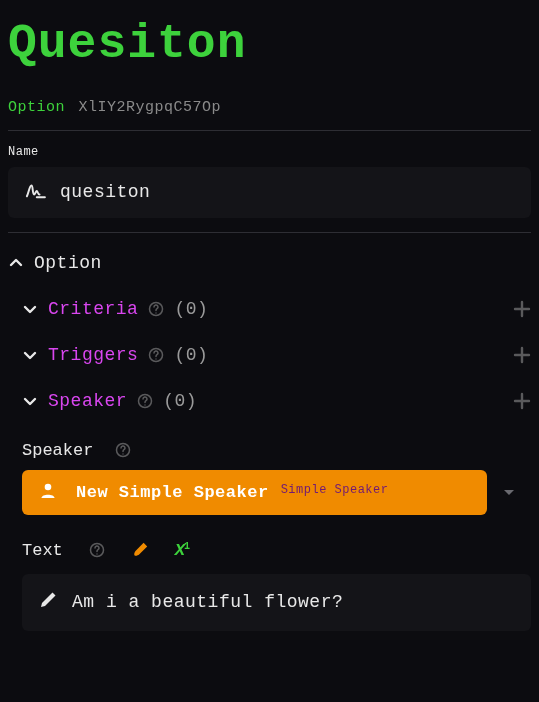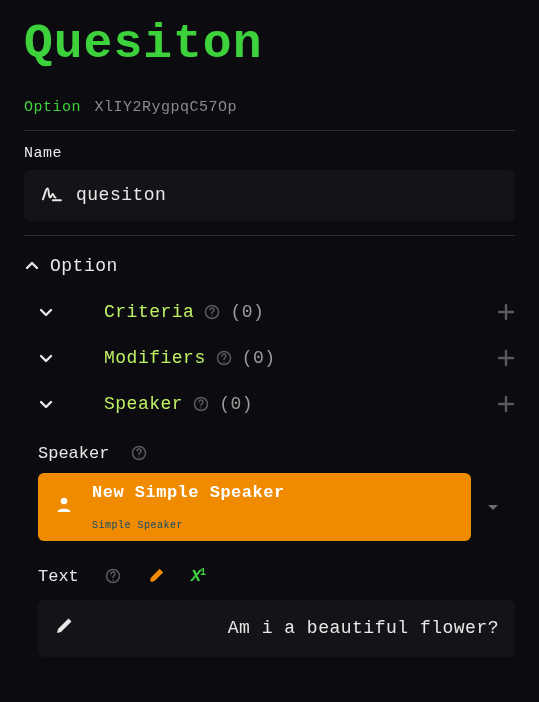--- a/index.html
+++ b/index.html
@@ -4,21 +4,21 @@
 <style>
   * { box-sizing: border-box; margin: 0; padding: 0; }
   body {
     background: #0c0c10;
     color: #e8e8e8;
     font-family: "Courier New", monospace;
     width: 539px;
     height: 702px;
     overflow: hidden;
   }
-  .container { padding: 18px 24px; }
+  .container { padding: 18px 8px; }
   .title {
     font-size: 48px;
     font-weight: bold;
     color: #3dd23c;
     letter-spacing: 1px;
     line-height: 1.1;
   }
   .subtitle-row {
     margin-top: 28px;
     font-size: 15px;
@@ -27,21 +27,21 @@
   .subtitle-label { color: #3dd23c; }
   .subtitle-id { color: #8a8a8a; margin-left: 4px; }
 
   .hr {
     border: none;
     border-top: 1px solid #2e2e34;
     margin-top: 14px;
   }
 
   .section-label {
-    font-size: 15px;
+    font-size: 12px;
     color: #e8e8e8;
     margin-top: 14px;
     margin-bottom: 8px;
     letter-spacing: 0.5px;
   }
 
   .input-box {
     background: #141418;
     border-radius: 6px;
     display: flex;
@@ -66,21 +66,21 @@
 
   .group-row {
     display: flex;
     align-items: center;
     margin-top: 26px;
     padding-left: 14px;
     gap: 10px;
     font-size: 18px;
     letter-spacing: 0.5px;
   }
-  .group-label { color: #bef264; margin-left: 40px; }
+  .group-label { color: #d946ef; }
   .help-icon {
     display: inline-flex;
     opacity: 0.55;
   }
   .count { color: #9a9a9a; }
   .plus {
     margin-left: auto;
     display: inline-flex;
     opacity: 0.55;
     cursor: pointer;
@@ -104,23 +104,23 @@
   .speaker-main {
     flex: 1;
     background: #f08b00;
     border-radius: 6px;
     display: flex;
     align-items: center;
     padding: 10px 16px;
     gap: 18px;
     color: #fff;
   }
-  .speaker-texts { display: flex; flex-direction: column; gap: 18px; }
+  .speaker-texts { display: flex; flex-direction: row; gap: 12px; }
   .speaker-name { font-size: 17px; font-weight: bold; letter-spacing: 0.5px; }
-  .speaker-type { font-size: 10px; color: #0c4a6e; letter-spacing: 0.5px; font-family: Liberation Mono, monospace; }
+  .speaker-type { font-size: 12px; color: #701a75; letter-spacing: 0.5px; font-family: Liberation Mono, monospace; }
   .speaker-dd {
     width: 44px;
     display: flex;
     align-items: center;
     justify-content: center;
     cursor: pointer;
   }
 
   .text-label-row {
     display: flex;
@@ -133,25 +133,24 @@
   .brush-icon { color: #f08b00; display: inline-flex; cursor: pointer; }
   .var-icon { color: #3dd23c; font-weight: bold; display: inline-flex; cursor: pointer; font-style: italic; letter-spacing: -1px; }
   .var-sub { font-size: 10px; font-style: normal; }
 
   .text-box { margin-top: 14px; padding-left: 14px; }
   .text-input {
     background: #141418;
     border-radius: 6px;
     display: flex;
     align-items: center;
-    gap: 20px;
+    gap: 14px;
     padding: 16px 16px;
     font-size: 18px;
     letter-spacing: 0.5px;
-    justify-content: space-between;
   }
 </style>
 </head>
 <body>
 
 <div class="container">
 
   <div class="title">Quesiton</div>
 
   <div class="subtitle-row">
@@ -206,21 +205,21 @@
         </svg>
     </span>
   </div>
 
   <div class="group-row">
     <span class="chevron">
       <svg width="16" height="16" viewBox="0 0 16 16" fill="none" stroke="#e8e8e8" stroke-width="2.4" stroke-linecap="round" stroke-linejoin="round">
           <polyline points="3,6 8,11 13,6"></polyline>
         </svg>
     </span>
-    <span class="group-label">Modifiers</span>
+    <span class="group-label">Triggers</span>
     <span class="help-icon">
       <svg width="16" height="16" viewBox="0 0 16 16" fill="none" stroke="#9a9a9a" stroke-width="1.5">
           <circle cx="8" cy="8" r="6.5"></circle>
           <path d="M6 6 a2 2 0 1 1 3 1.7 c-0.8 0.5 -1 1 -1 1.8" stroke-linecap="round"></path>
           <circle cx="8" cy="12" r="0.7" fill="#9a9a9a" stroke="none"></circle>
         </svg>
     </span>
     <span class="count">(0)</span>
     <span class="plus">
       <svg width="18" height="18" viewBox="0 0 18 18" fill="none" stroke="#9a9a9a" stroke-width="2.4" stroke-linecap="round">

